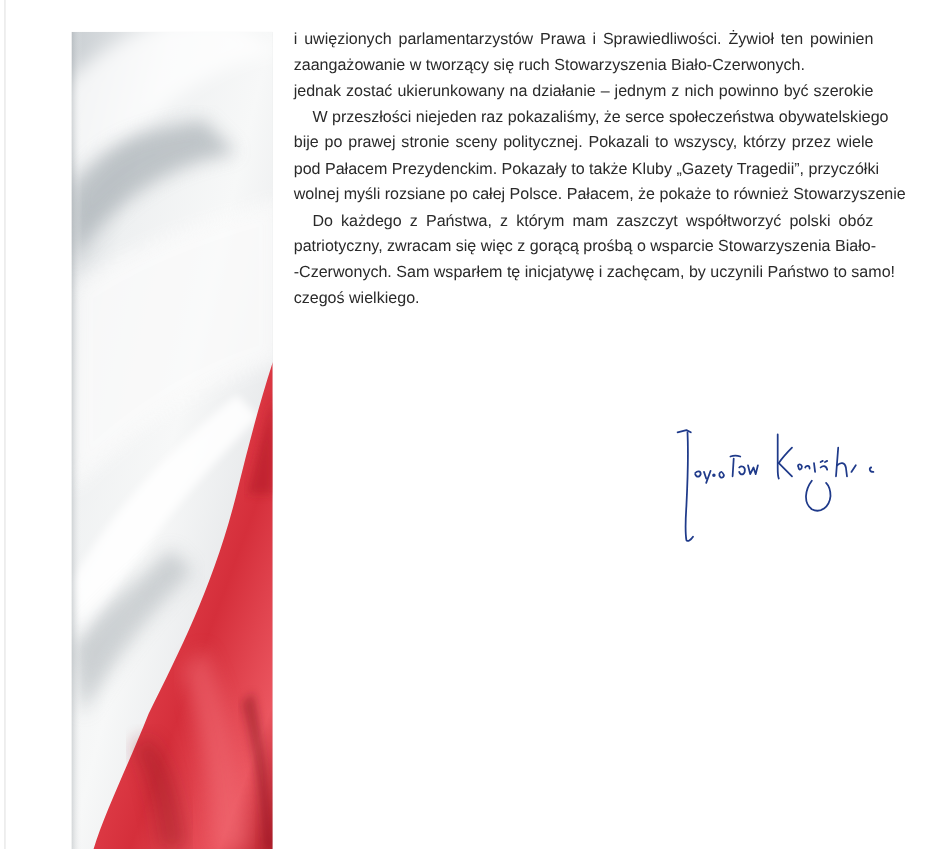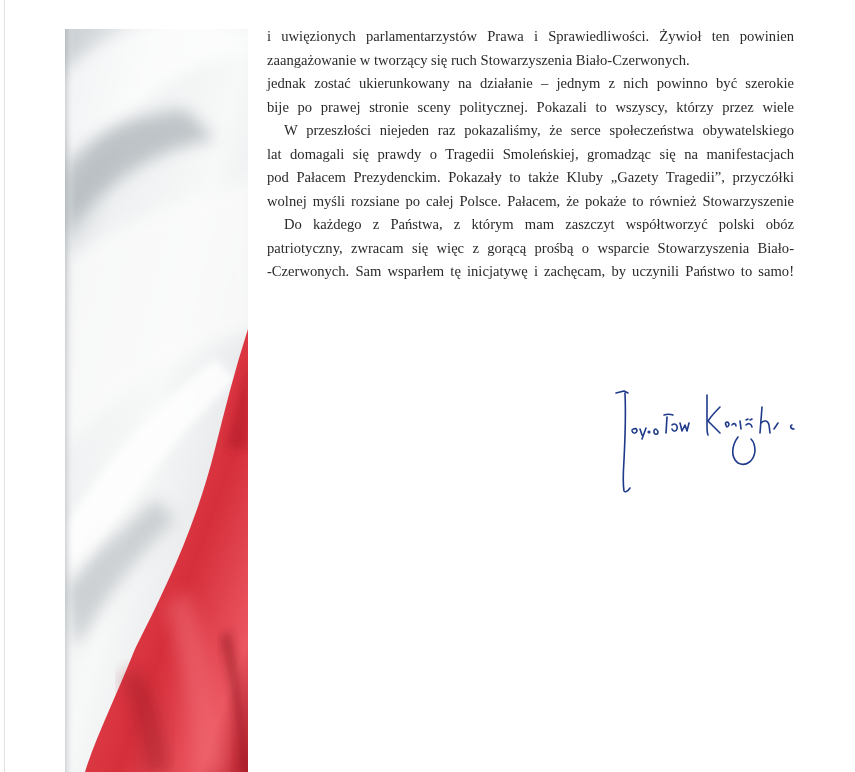--- a/index.html
+++ b/index.html
@@ -45,21 +45,20 @@
       color: #2a2a2a;
       text-align: justify;
     }
     .letter-line {
       display: block;
       white-space: nowrap;
       text-align-last: justify;
       text-align: justify;
       height: 23.5px;
       overflow: visible;
-      font-family: Liberation Serif, serif;
     }
     .letter-line.last {
       text-align-last: left;
     }
     .letter-line.indent {
       padding-left: 17px;
     }
     .signature {
       position: absolute;
       left: 612px;
@@ -119,30 +118,30 @@
     </svg>
   </div>
 
   <div class="letter-body">
     <div>
       <span class="letter-line">i uwięzionych parlamentarzystów Prawa i Sprawiedliwości. Żywioł ten powinien</span>
       <span class="letter-line last">zaangażowanie w tworzący się ruch Stowarzyszenia Biało-Czerwonych.</span>
       <span class="letter-line">jednak zostać ukierunkowany na działanie – jednym z nich powinno być szerokie</span>
     </div>
     <div>
+      <span class="letter-line indent">W przeszłości niejeden raz pokazaliśmy, że serce społeczeństwa obywatelskiego</span>
       <span class="letter-line">bije po prawej stronie sceny politycznej. Pokazali to wszyscy, którzy przez wiele</span>
-      <span class="letter-line indent">W przeszłości niejeden raz pokazaliśmy, że serce społeczeństwa obywatelskiego</span>
-      <span class="letter-line">lat domagali się prawdy o Tragedii Smoleńskiej, gromadząc się na manifestacjach</span>
       <span class="letter-line">pod Pałacem Prezydenckim. Pokazały to także Kluby „Gazety Tragedii”, przyczółki</span>
       <span class="letter-line">wolnej myśli rozsiane po całej Polsce. Pałacem, że pokaże to również Stowarzyszenie</span>
     </div>
     <div>
       <span class="letter-line indent">Do każdego z Państwa, z którym mam zaszczyt współtworzyć polski obóz</span>
       <span class="letter-line">patriotyczny, zwracam się więc z gorącą prośbą o wsparcie Stowarzyszenia Biało-</span>
       <span class="letter-line">-Czerwonych. Sam wsparłem tę inicjatywę i zachęcam, by uczynili Państwo to samo!</span>
+      <span class="letter-line last">czegoś wielkiego.</span>
     </div>
   </div>
 
   <div class="signature">
     <svg width="200" height="115" viewBox="0 0 200 115" xmlns="http://www.w3.org/2000/svg">
       <g fill="none" stroke="#1f3a8a" stroke-width="1.6" stroke-linecap="round" stroke-linejoin="round">
 
         <path d="M4 8 L 12 6 L 16 8"></path>
         <path d="M13 8 C 14 30, 13 55, 12 75 C 11 90, 11 100, 12 106 C 13 108, 16 106, 18 103"></path>
 

